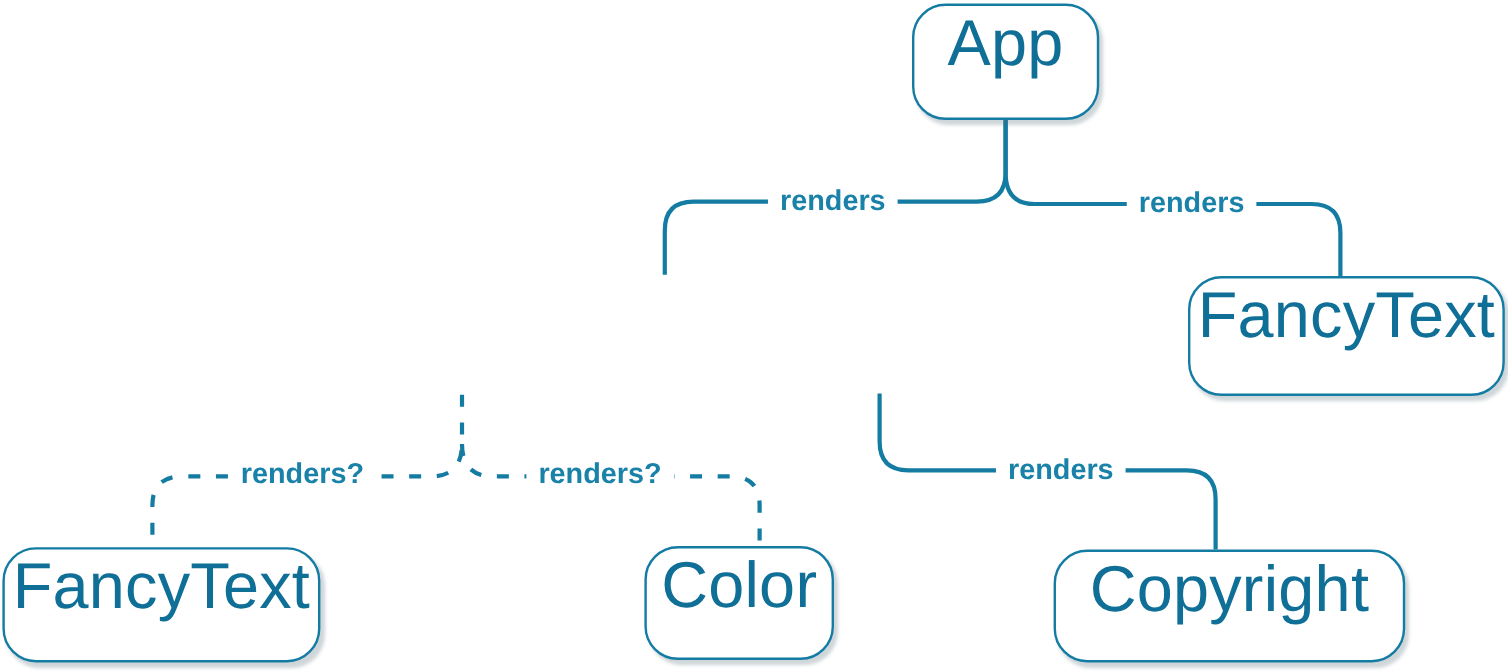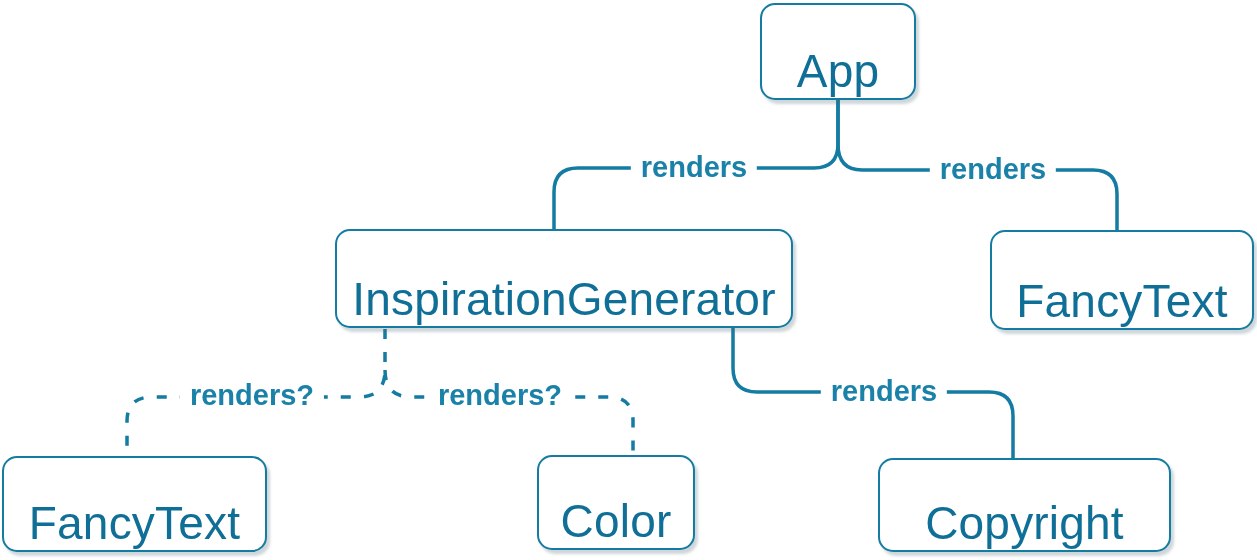--- a/index.html
+++ b/index.html
@@ -14,34 +14,34 @@
   html,body{width:1257px;height:560px;background:var(--page-bg);overflow:hidden;}
   body{font-family:"Liberation Sans", sans-serif;}
   .canvas{position:relative;width:1257px;height:560px;background:var(--page-bg);}
   .edges{position:absolute;left:0;top:0;width:1257px;height:560px;}
   .edges path{fill:none;stroke:var(--stroke);stroke-width:3.5px;}
   .edges path.dashed{stroke-dasharray:10 13;}
   .node{
     position:absolute;
     background:var(--box-bg);
     border:2.5px solid var(--box-border);
-    border-radius:15px;
+    border-radius:28px;
     box-shadow:3px 4px 3px rgba(83,107,120,0.28);
-    display:flex;align-items:flex-end;justify-content:center;
+    display:flex;align-items:flex-start;justify-content:center;
     color:var(--box-text);
-    font-size:46px;font-weight:500;
+    font-size:54px;font-weight:500;
     letter-spacing:0.2px;
     white-space:nowrap;
   }
   .edge-label{
     position:absolute;
     transform:translate(-50%,-50%);
     background:var(--page-bg);
     color:var(--label);
-    font-size:29px;font-weight:600;
+    font-size:24px;font-weight:600;
     padding:0 10px;
     white-space:nowrap;
     line-height:1.1;
   }
   
   .n-app{left:760px;top:3px;width:156px;height:97px;}
   .n-ig{left:335px;top:229px;width:458px;height:99px;}
   .n-ft-top{left:990px;top:230px;width:264px;height:100px;}
   .n-ft-bottom{left:2px;top:456px;width:265px;height:96px;}
   .n-color{left:537px;top:455px;width:158px;height:95px;}
@@ -68,23 +68,20 @@
 
   <span class="edge-label l-a">renders</span>
   <span class="edge-label l-b">renders</span>
   <span class="edge-label l-c">renders</span>
   <span class="edge-label l-d">renders?</span>
   <span class="edge-label l-e">renders?</span>
 
   <div class="node n-app">
     <span>App</span>
   </div>
-  <div class="node n-ig">
-    <span>InspirationGenerator</span>
-  </div>
   <div class="node n-ft-top">
     <span>FancyText</span>
   </div>
   <div class="node n-ft-bottom">
     <span>FancyText</span>
   </div>
   <div class="node n-color">
     <span>Color</span>
   </div>
   <div class="node n-copyright">

